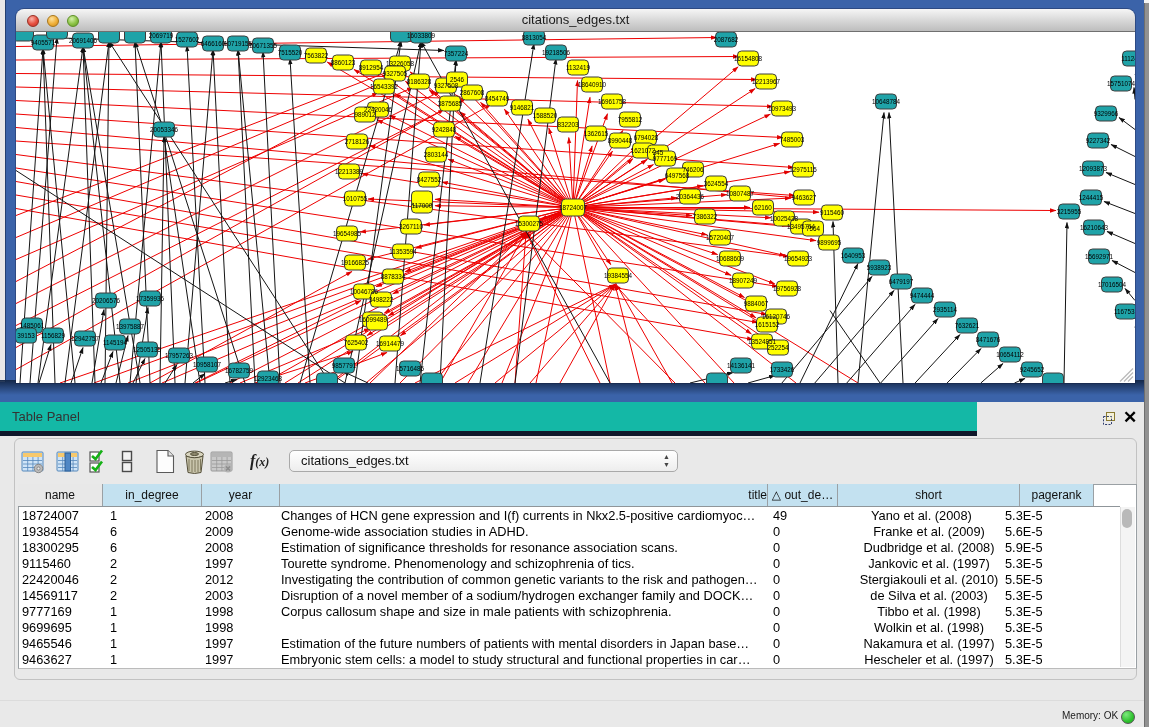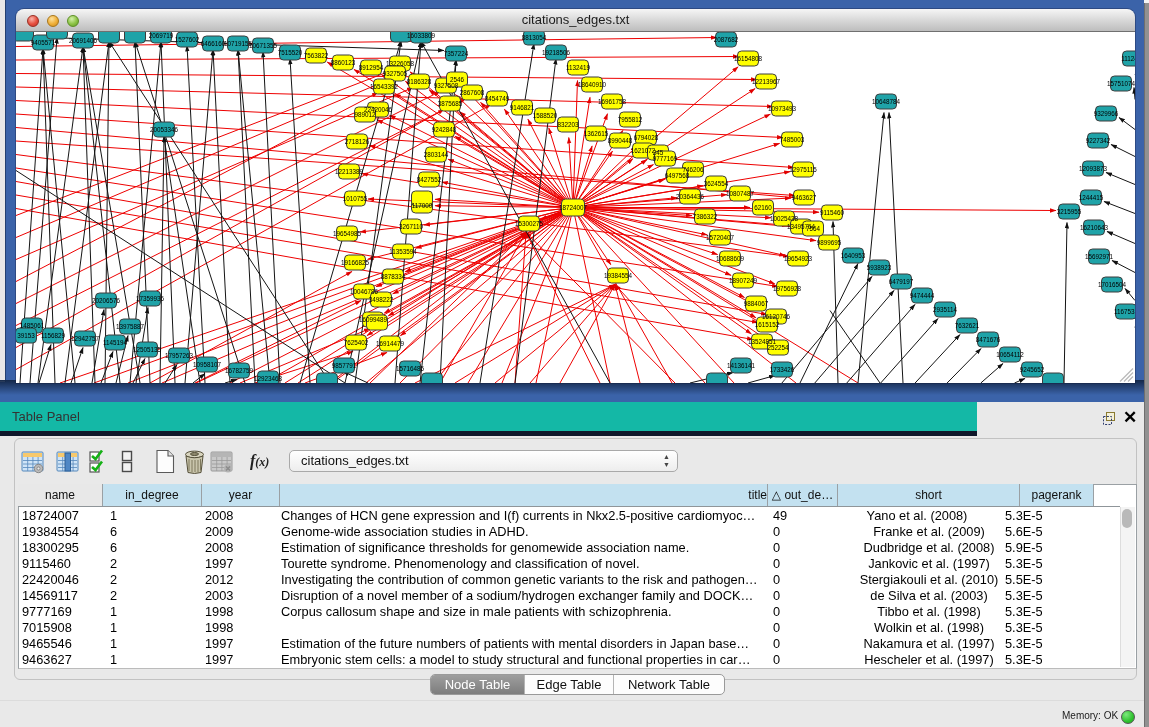--- a/index.html
+++ b/index.html
@@ -631,46 +631,46 @@
 <div style="position:absolute;left:768px;top:484px;width:70px;height:22px;background:#c3e1f0;border-right:1px solid #9aa0a4;box-sizing:border-box;text-align:center;line-height:22px;font-size:12px;color:#111">△ out_de…</div>
 <div style="position:absolute;left:838px;top:484px;width:182px;height:22px;background:#c3e1f0;border-right:1px solid #9aa0a4;box-sizing:border-box;text-align:center;line-height:22px;font-size:12px;color:#111">short</div>
 <div style="position:absolute;left:1020px;top:484px;width:74px;height:22px;background:#c3e1f0;border-right:1px solid #9aa0a4;box-sizing:border-box;text-align:center;line-height:22px;font-size:12px;color:#111">pagerank</div>
   <div class="abs" id="hdrline"></div>
   <div class="row" style="top:507px">
       <span style="left:22px">18724007</span>
       <span style="left:110px">1</span>
       <span style="left:205px">2008</span>
       <span style="left:281px">Changes of HCN gene expression and I(f) currents in Nkx2.5‑positive cardiomyoc…</span>
       <span style="left:773px">49</span>
-      <span style="left:826px;width:182px;text-align:center">Yano et al. (2008)</span>
+      <span style="left:871px;width:182px;">Yano et al. (2008)</span>
       <span style="left:1005px">5.3E‑5</span>
     </div>
 <div class="row" style="top:523px">
       <span style="left:22px">19384554</span>
       <span style="left:110px">6</span>
       <span style="left:205px">2009</span>
       <span style="left:281px">Genome‑wide association studies in ADHD.</span>
       <span style="left:773px">0</span>
       <span style="left:838px;width:182px;text-align:center">Franke et al. (2009)</span>
       <span style="left:1005px">5.6E‑5</span>
     </div>
 <div class="row" style="top:539px">
       <span style="left:22px">18300295</span>
       <span style="left:110px">6</span>
       <span style="left:205px">2008</span>
-      <span style="left:281px">Estimation of significance thresholds for genomewide association name.</span>
+      <span style="left:281px">Estimation of significance thresholds for resonance association scans.</span>
       <span style="left:773px">0</span>
       <span style="left:838px;width:182px;text-align:center">Dudbridge et al. (2008)</span>
       <span style="left:1005px">5.9E‑5</span>
     </div>
 <div class="row" style="top:555px">
       <span style="left:22px">9115460</span>
       <span style="left:110px">2</span>
       <span style="left:205px">1997</span>
-      <span style="left:281px">Tourette syndrome. Phenomenology and classification of novel.</span>
+      <span style="left:281px">Tourette syndrome. Phenomenology and schizophrenia of tics.</span>
       <span style="left:773px">0</span>
       <span style="left:838px;width:182px;text-align:center">Jankovic et al. (1997)</span>
       <span style="left:1005px">5.3E‑5</span>
     </div>
 <div class="row" style="top:571px">
       <span style="left:22px">22420046</span>
       <span style="left:110px">2</span>
       <span style="left:205px">2012</span>
       <span style="left:281px">Investigating the contribution of common genetic variants to the risk and pathogen…</span>
       <span style="left:773px">0</span>
@@ -689,21 +689,21 @@
 <div class="row" style="top:603px">
       <span style="left:22px">9777169</span>
       <span style="left:110px">1</span>
       <span style="left:205px">1998</span>
       <span style="left:281px">Corpus callosum shape and size in male patients with schizophrenia.</span>
       <span style="left:773px">0</span>
       <span style="left:838px;width:182px;text-align:center">Tibbo et al. (1998)</span>
       <span style="left:1005px">5.3E‑5</span>
     </div>
 <div class="row" style="top:619px">
-      <span style="left:22px">7015908</span>
+      <span style="left:22px">9699695</span>
       <span style="left:110px">1</span>
       <span style="left:205px">1998</span>
       <span style="left:773px">0</span>
       <span style="left:838px;width:182px;text-align:center">Wolkin et al. (1998)</span>
       <span style="left:1005px">5.3E‑5</span>
     </div>
 <div class="row" style="top:635px">
       <span style="left:22px">9465546</span>
       <span style="left:110px">1</span>
       <span style="left:205px">1997</span>
@@ -716,23 +716,18 @@
       <span style="left:22px">9463627</span>
       <span style="left:110px">1</span>
       <span style="left:205px">1997</span>
       <span style="left:281px">Embryonic stem cells: a model to study structural and functional properties in car…</span>
       <span style="left:773px">0</span>
       <span style="left:838px;width:182px;text-align:center">Hescheler et al. (1997)</span>
       <span style="left:1005px">5.3E‑5</span>
     </div>
   <div class="abs" id="vscroll"></div>
   <div class="abs" id="vthumb"></div>
-  <div class="abs" id="seg">
-    <div class="segi" style="left:0;width:93px;background:linear-gradient(#9e9e9e,#7d7d7d);color:#fff;border-radius:4px 0 0 4px">Node Table</div>
-    <div class="segi" style="left:93px;width:89px;border-left:1px solid #b5b5b5;box-sizing:border-box">Edge Table</div>
-    <div class="segi" style="left:182px;width:111px;border-left:1px solid #b5b5b5;box-sizing:border-box">Network Table</div>
-  </div>
   <div class="abs" id="statusline"></div>
   <div class="abs" id="mem">Memory: OK</div>
   <div class="abs" id="memdot"></div>
   <div class="abs" id="rightstrip"></div>
   <div class="abs" id="rightcorner"></div>
 </div>
 
 </body></html>

